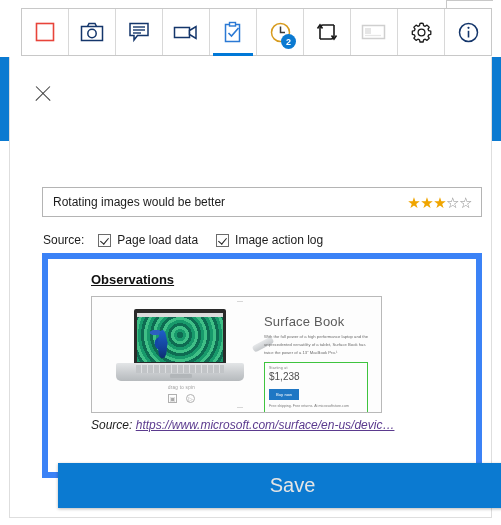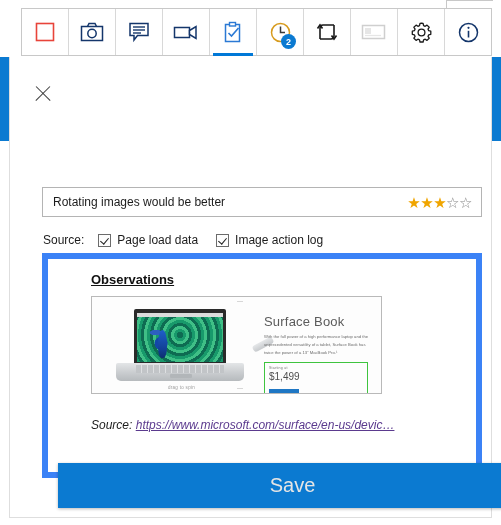--- a/index.html
+++ b/index.html
@@ -252,21 +252,21 @@
     color: #111111;
     text-decoration: underline;
     font-family: "Liberation Sans", sans-serif;
   }
 
   .shot {
     position: absolute;
     left: 43px;
     top: 37px;
     width: 291px;
-    height: 98px;
+    height: 117px;
     border: 1px solid #b9b9b9;
     box-sizing: border-box;
     background: #fbfbfb;
     overflow: hidden;
   }
   .shot-inner {
     position: absolute;
     inset: 0;
     background: #fdfdfd;
   }
@@ -656,21 +656,21 @@
           <div class="ctrl-row">
             <span class="ctrl">▣</span>
             <span class="ctrl round">▷</span>
           </div>
 
           <div class="product">
             <div class="prod-name">Surface Book</div>
             <div class="prod-desc">With the full power of a high performance laptop and the unprecedented versatility of a tablet, Surface Book has twice the power of a 13" MacBook Pro.¹</div>
             <div class="price-box">
               <div class="starting-at">Starting at</div>
-              <div class="price">$1,499</div>
+              <div class="price">$1,238</div>
               <div class="buy-now">Buy now</div>
               <div class="ship-note">Free shipping. Free returns. At microsoftstore.com</div>
             </div>
           </div>
         </div>
       </div>
 
       <div class="source-line">
         <span>Source:</span>
         <span class="source-link">https://www.microsoft.com/surface/en-us/devic…</span>

